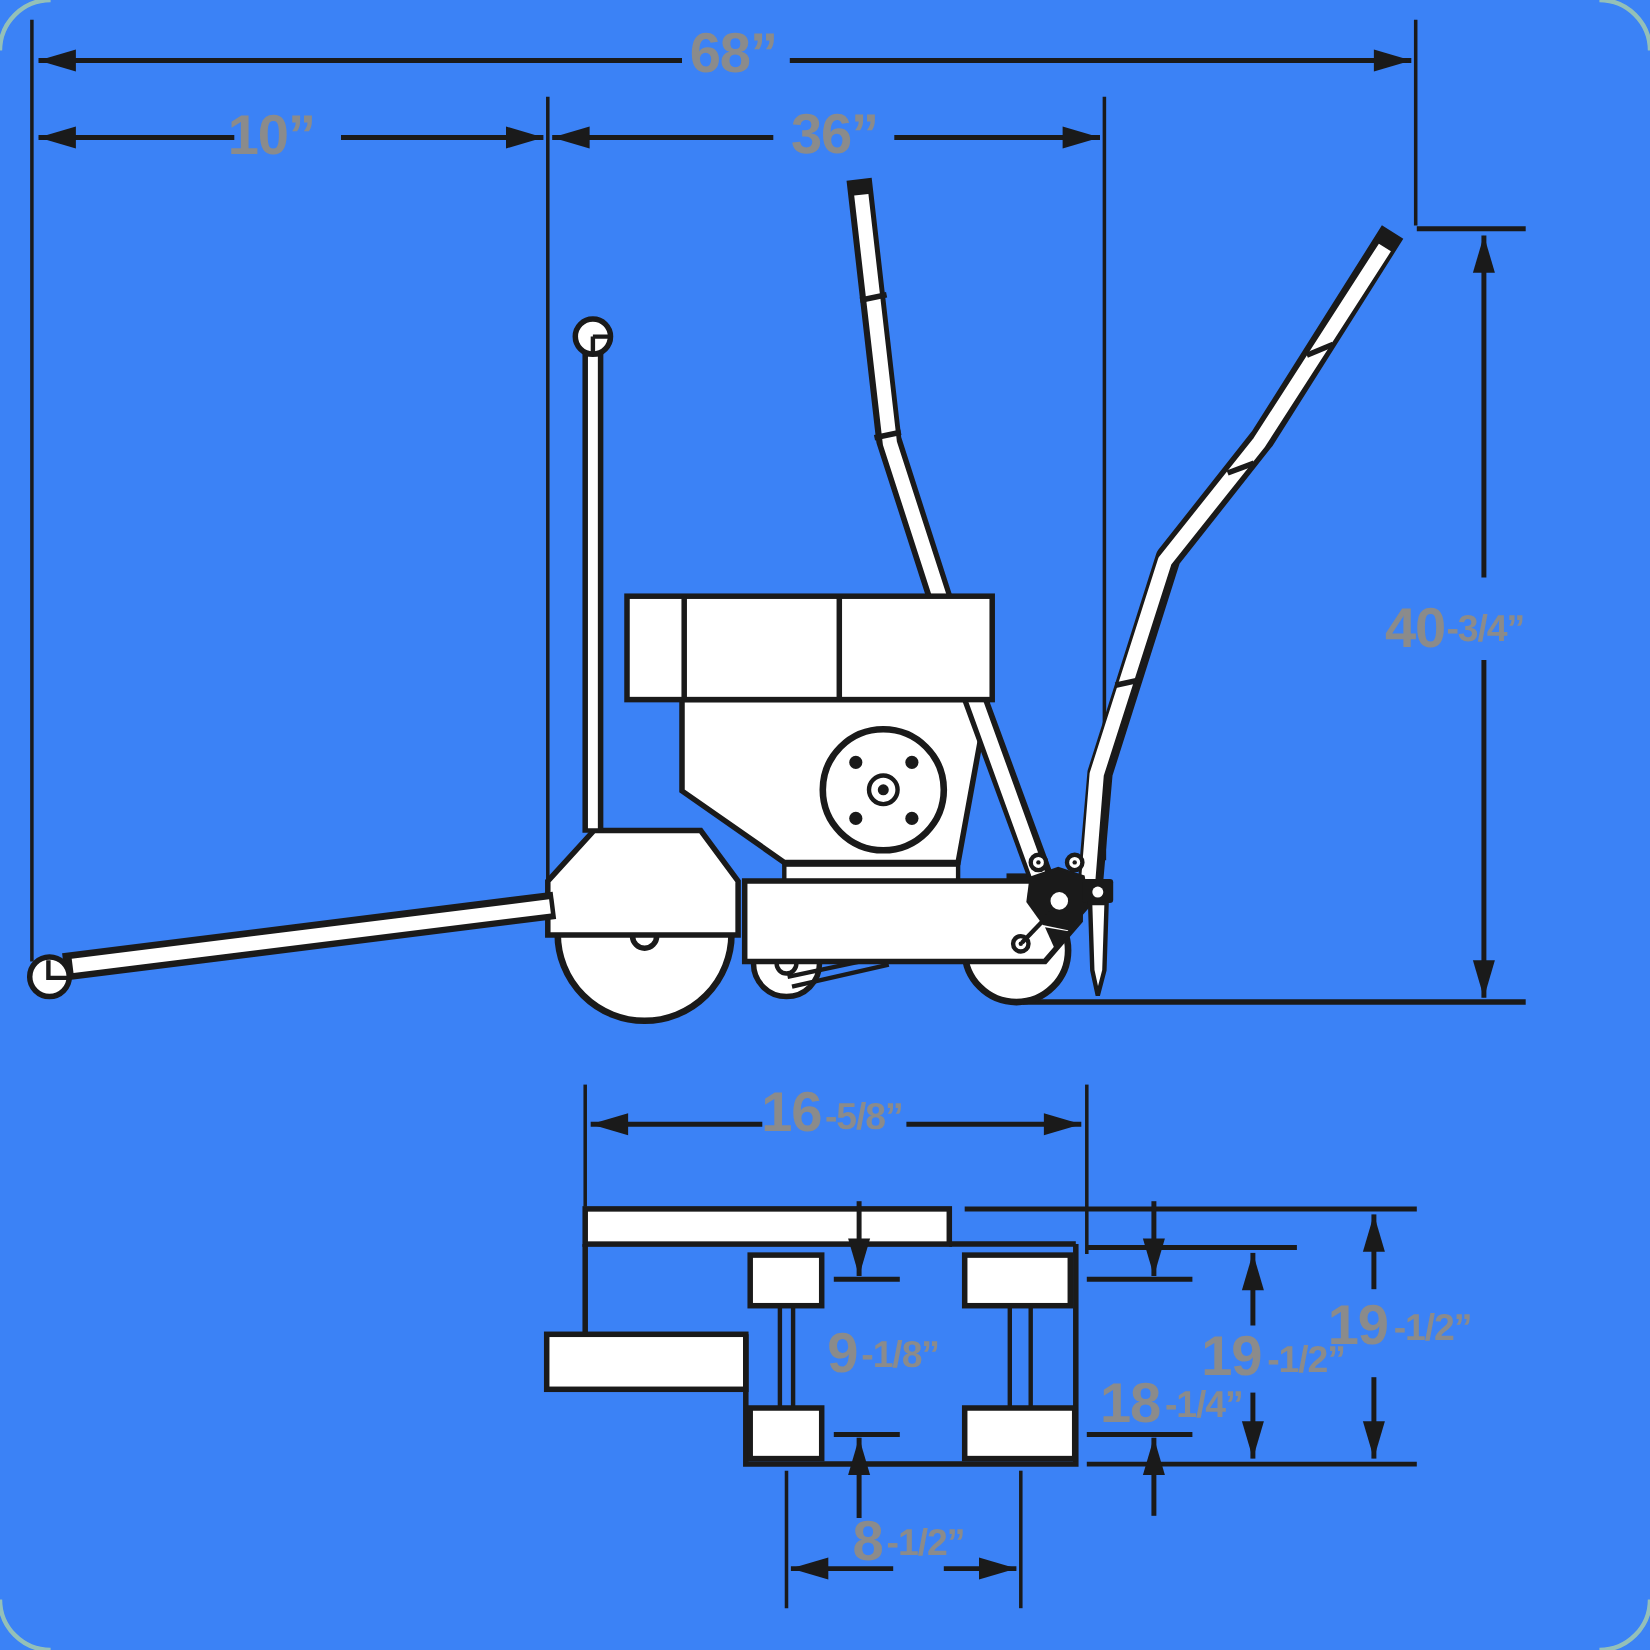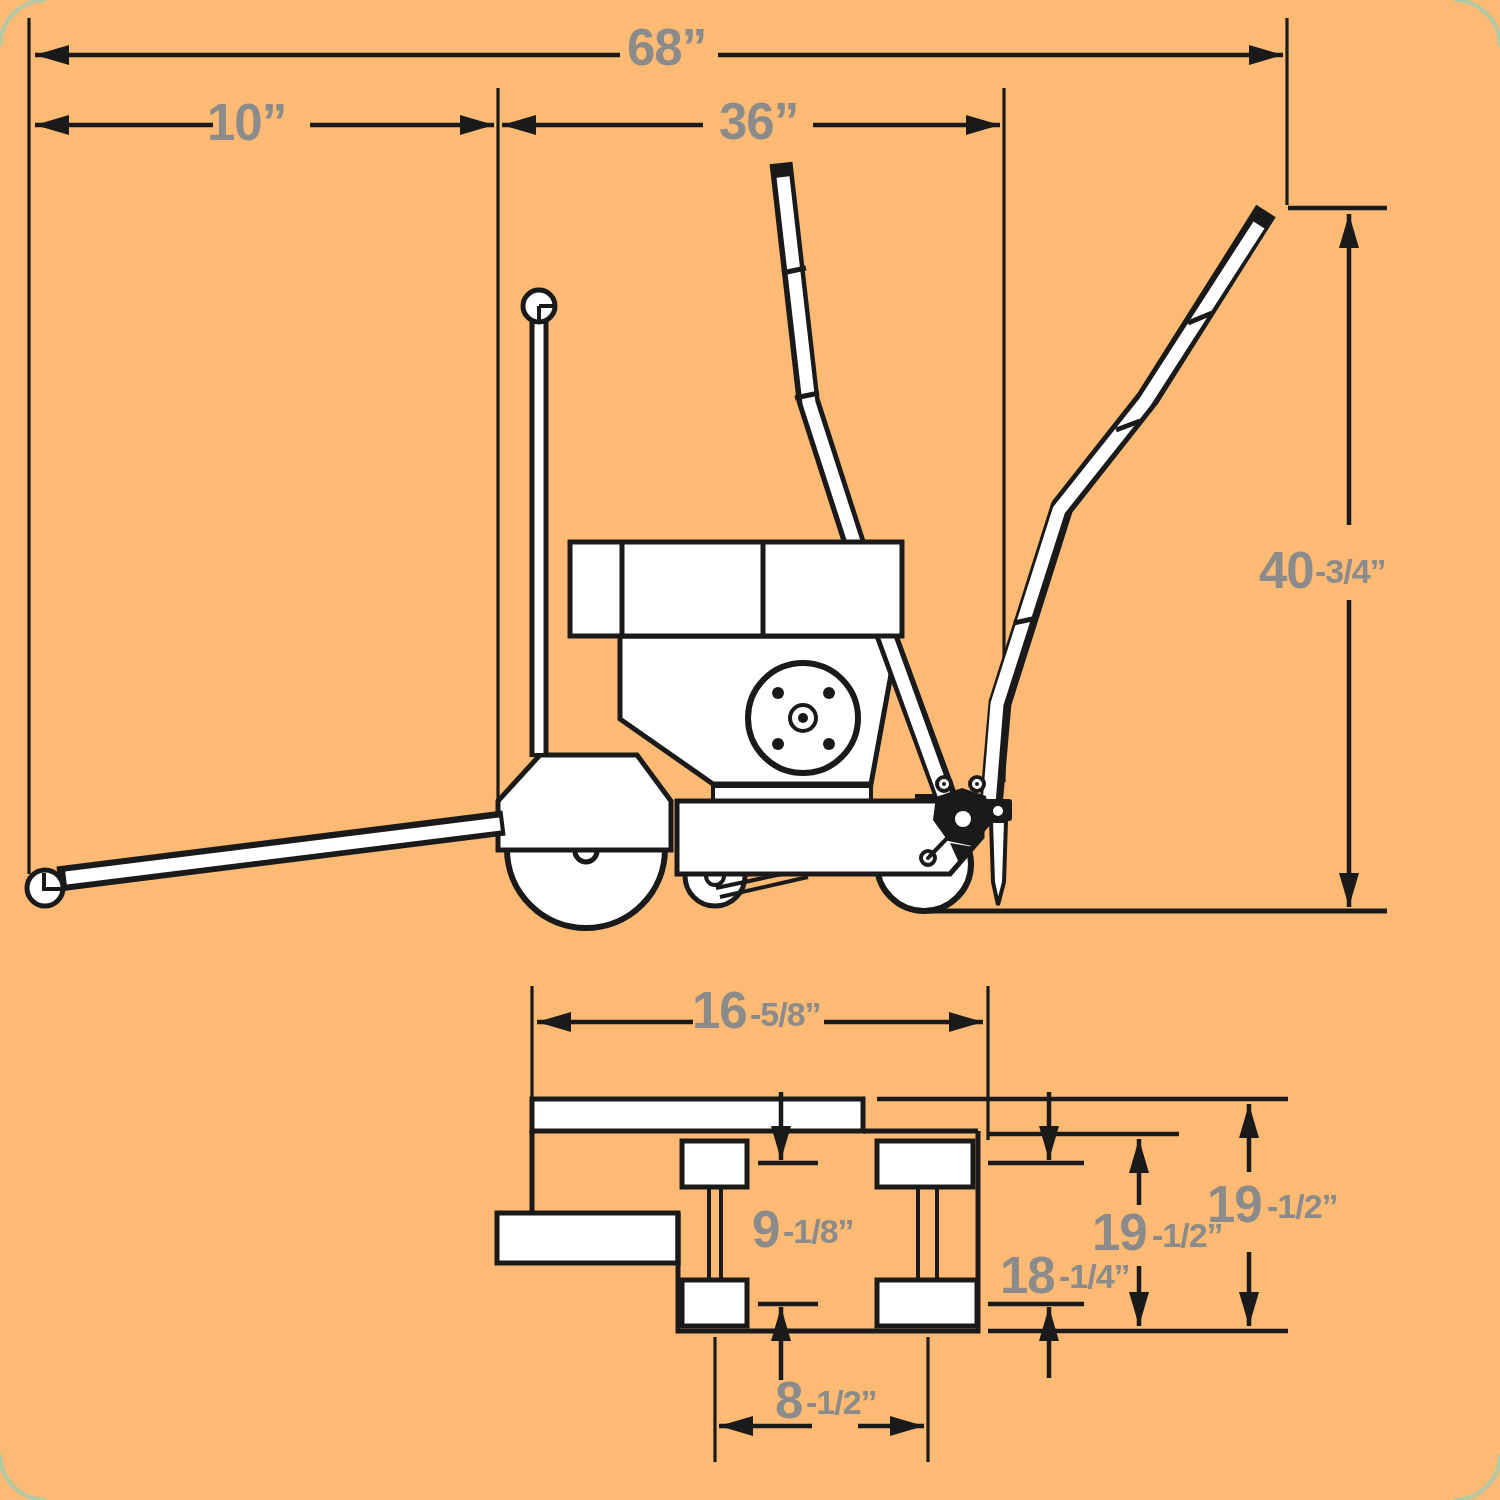--- a/index.html
+++ b/index.html
@@ -1,16 +1,16 @@
 <!DOCTYPE html>
 <html style="--ink: #1a1a1a; --label: #8b8b8b; --accent: #a5cbad;"><head>
 <meta charset="utf-8">
 <style>
   html,body{margin:0;padding:0;background:#ffffff;}
-  .page{width:1500px;height:1500px;position:relative;background:#fdba74;overflow:hidden;}
+  .page{width:1500px;height:1500px;position:relative;background:#3b82f6;overflow:hidden;}
   svg{display:block;}
   .ink{stroke:var(--ink,#1a1a1a);fill:none;}
   .fillwhite{fill:#ffffff;}
   .fillink{fill:var(--ink,#1a1a1a);stroke:none;}
   .lbl{font-family:"Liberation Sans","DejaVu Sans",sans-serif;font-weight:bold;
        fill:var(--label,#8b8b8b);letter-spacing:-1px;}
   .lbl-big{font-size:51px;}
   .lbl-sm{font-size:34px;}
   .dim{stroke:var(--ink,#1a1a1a);stroke-width:4.5;fill:none;}
   .ext{stroke:var(--ink,#1a1a1a);stroke-width:3.2;fill:none;}

